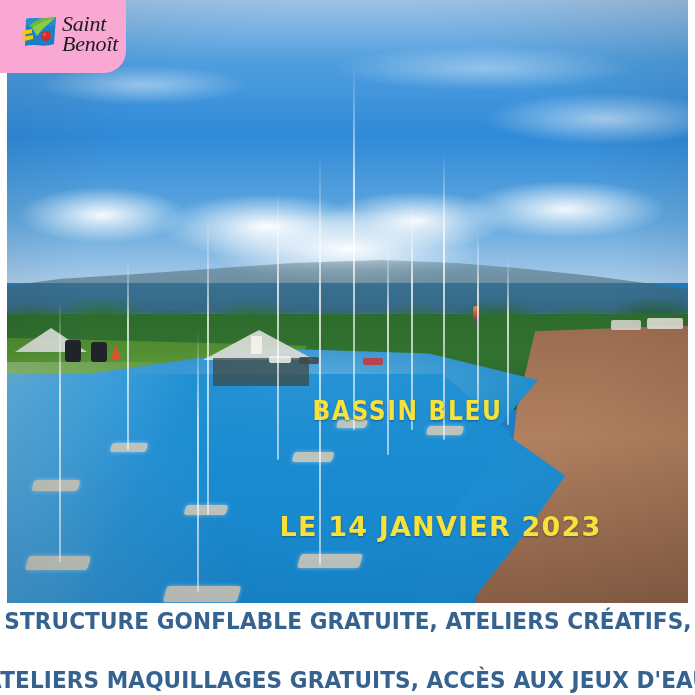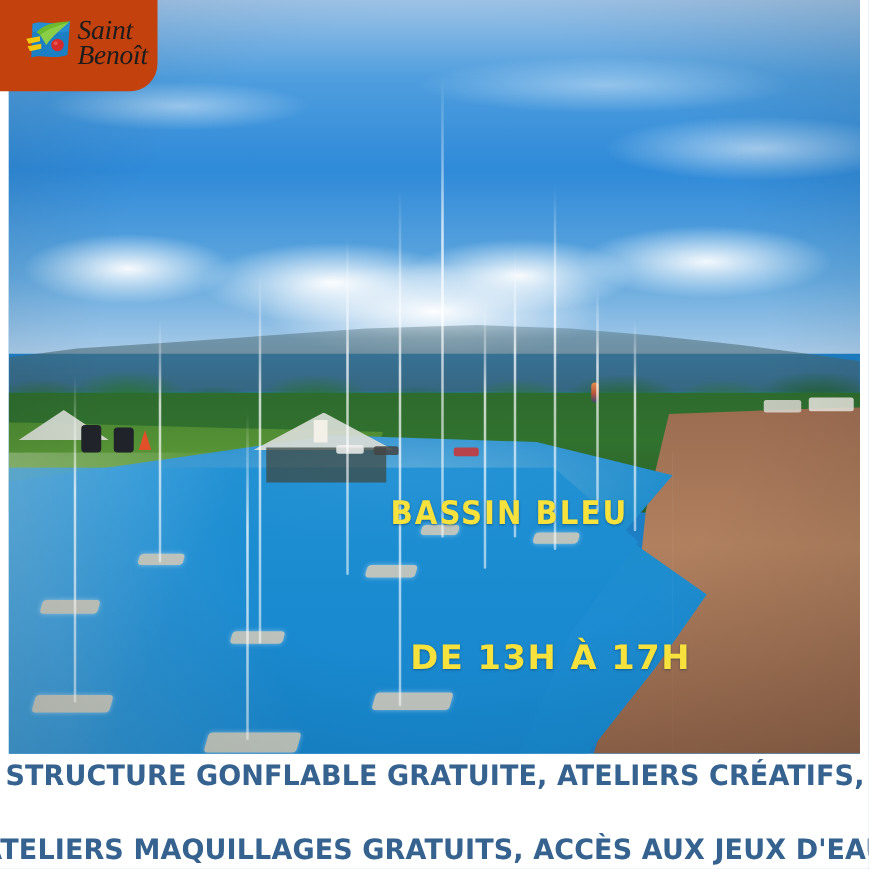--- a/index.html
+++ b/index.html
@@ -121,21 +121,21 @@
   }
   .photo-vignette{
     position:absolute;inset:0;
     background:radial-gradient(ellipse at 50% 45%, rgba(0,0,0,0) 55%, rgba(0,0,0,.12) 100%);
     pointer-events:none;
   }
 
   
   .logo-panel{
     position:absolute;left:0;top:0;width:126px;height:73px;
-    background:#c2410c;
+    background:#f9a8d4;
     border-bottom-right-radius:22px;
     z-index:12;
   }
   .logo-flag{
     position:absolute;left:20px;top:14px;width:40px;height:38px;
   }
   .logo-text{
     position:absolute;left:62px;top:14px;
     font-family:"Liberation Serif", serif;
     font-style:italic;
@@ -292,21 +292,21 @@
       <span class="l2">Benoît</span>
     </div>
   </div>
 
   <div class="bassin">
     <span>BASSIN BLEU</span>
   </div>
 
 
   <div class="dateblock">
-    <div>DE 13H À 17H</div>
+    <div>LE 14 JANVIER 2023</div>
   </div>
 
   <div class="footer">
     <div>STRUCTURE GONFLABLE GRATUITE, ATELIERS CRÉATIFS,</div>
     <div>ATELIERS MAQUILLAGES GRATUITS, ACCÈS AUX JEUX D'EAU</div>
   </div>
 
 </div>
 
 </body></html>

